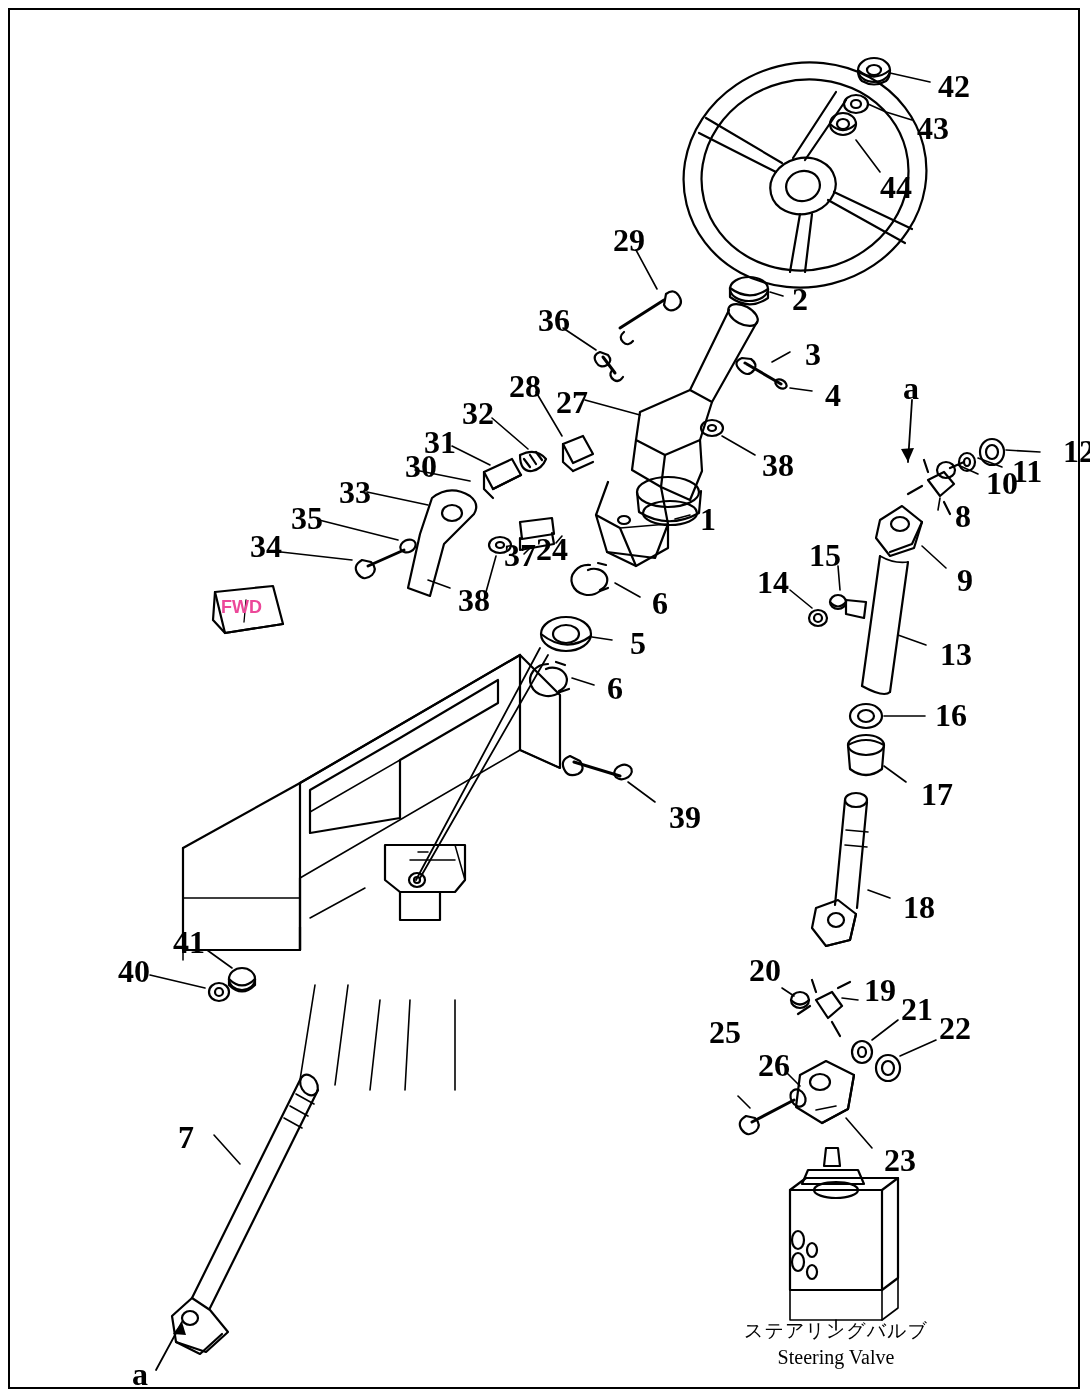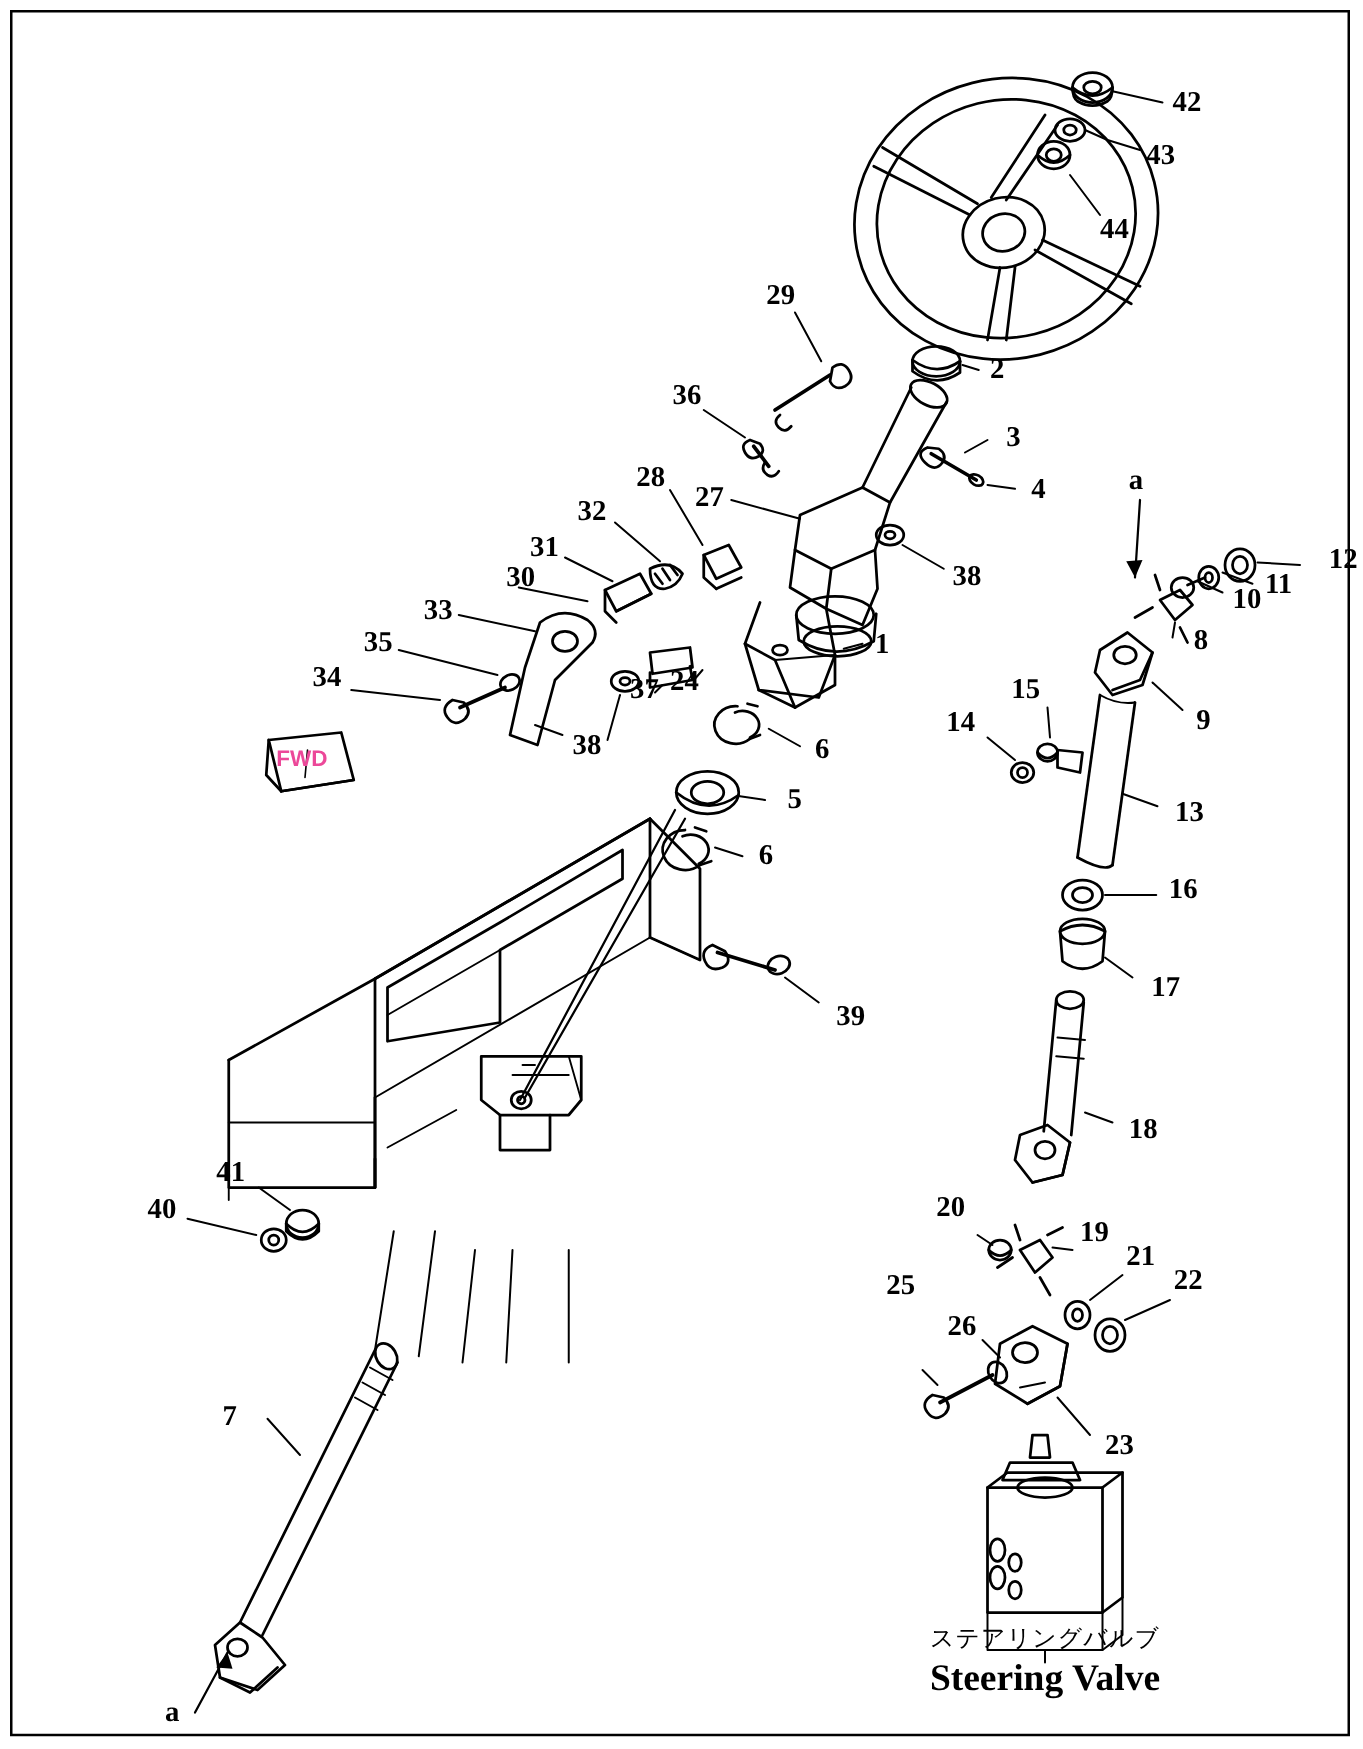--- a/index.html
+++ b/index.html
@@ -29,42 +29,43 @@
   #art {
     position: absolute;
     left: 0;
     top: 0;
     width: 1090px;
     height: 1399px;
   }
   .lbl {
     position: absolute;
     font-family: "Liberation Serif", serif;
-    font-size: 23px;
+    font-size: 32px;
     font-weight: bold;
     color: #000;
     line-height: 1;
     white-space: nowrap;
   }
   .cap {
     position: absolute;
     text-align: center;
     white-space: nowrap;
     color: #000;
+    margin-top: 20px;
   }
   .cap .jp {
     font-family: "DejaVu Sans", sans-serif;
     font-size: 19px;
     letter-spacing: 1px;
     display: block;
   }
   .cap .en {
     font-family: "Liberation Serif", serif;
-    font-size: 30px;
-    font-weight: bold;
+    font-size: 20px;
+    font-weight: normal;
     display: block;
     margin-top: 2px;
   }
   .fwd {
     position: absolute;
     font-family: "Liberation Sans", sans-serif;
     font-size: 18px;
     font-weight: bold;
     color: #ec4899;
   }

